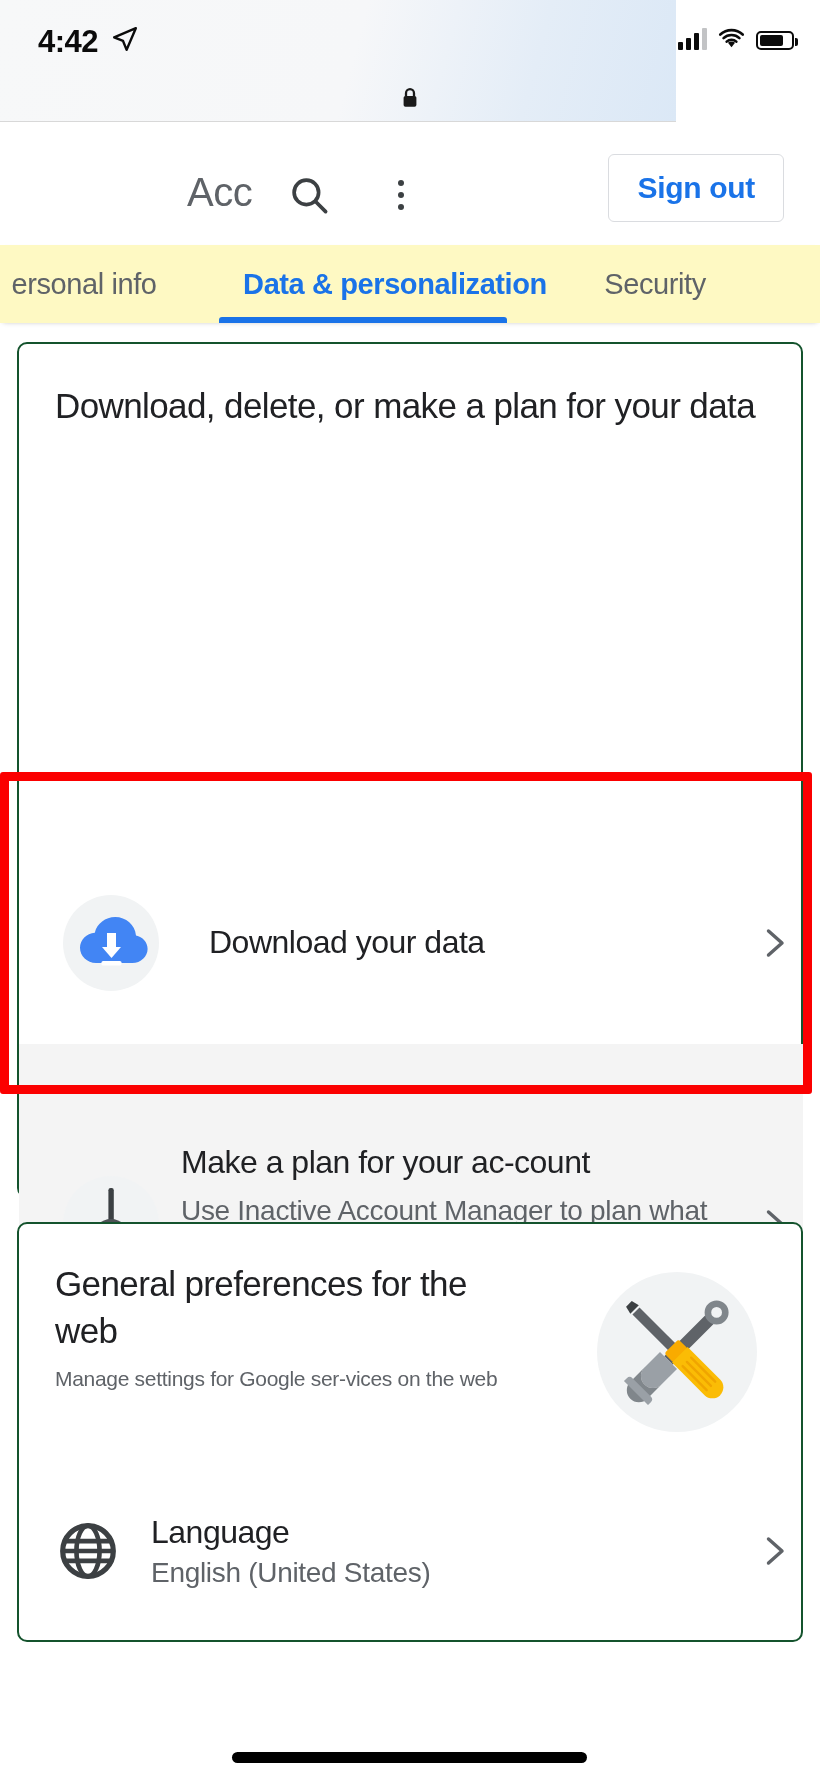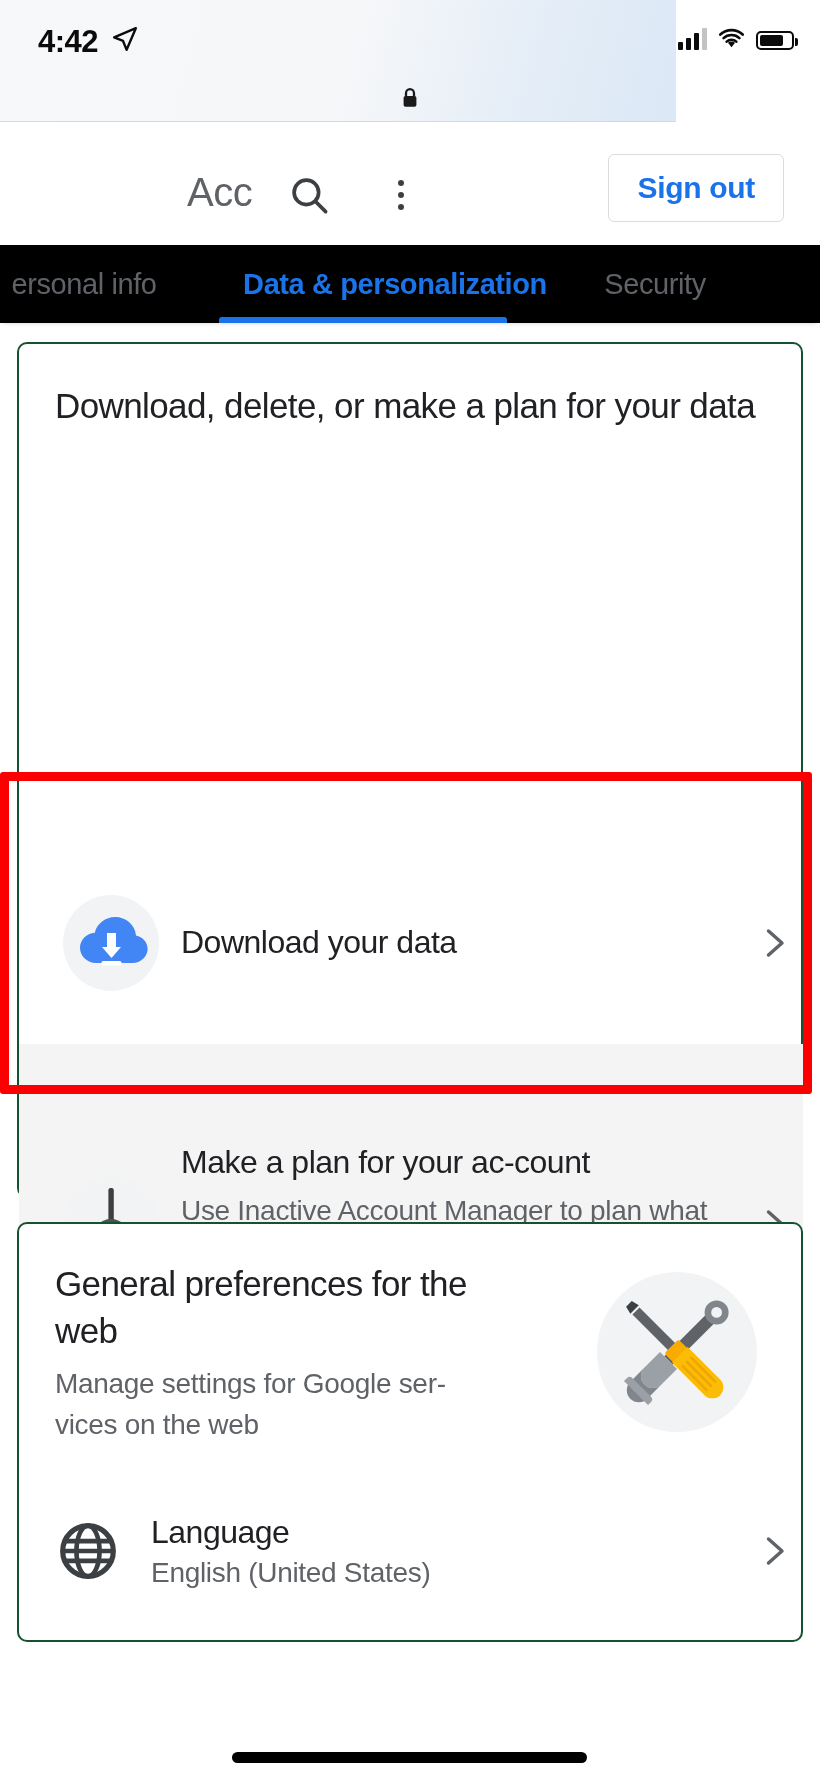--- a/index.html
+++ b/index.html
@@ -76,21 +76,21 @@
   .signout{
     position:absolute; right:36px; top:32px;
     padding:18px 28px; border:1px solid #dadce0; border-radius:6px;
     background:#fff; color:#1a73e8; font-size:30px; font-weight:bold;
     letter-spacing:-0.3px; cursor:pointer; line-height:1;
   }
 
   
   .tabs{
     position:absolute; top:245px; left:0; width:820px; height:78px;
-    background:#000000; box-shadow:0 2px 5px -3px rgba(0,0,0,.28);
+    background:#fef9c3; box-shadow:0 2px 5px -3px rgba(0,0,0,.28);
   }
   .tab{
     position:absolute; bottom:0; height:78px;
     display:flex; align-items:center; justify-content:center;
     font-size:29px; color:#5f6368; letter-spacing:-0.4px; cursor:pointer;
     white-space:nowrap;
   }
   .tab.t1{ left:-16px; width:200px; }
   .tab.t2{ left:219px; width:288px; color:#1a73e8; font-weight:bold;margin-left:32px; }
   .tab.t3{ left:560px; width:190px; }
@@ -126,21 +126,21 @@
     font-size:32px; color:#202124; letter-spacing:-0.5px; line-height:1.42;
   }
   .row .rdesc{
     font-size:28px; color:#5f6368; letter-spacing:-0.3px; line-height:1.4; margin-top:6px;
   }
   .chev{
     flex:0 0 60px; width:60px; display:flex; align-items:center; justify-content:center;
     color:#5f6368;
   }
 
-  .row-download{ top:506px; height:185px; }
+  .row-download{ top:506px; height:185px;gap:28px; }
   .row-plan{ top:700px; height:360px; background:#f4f4f4; }
   .row-delete{ top:1060px; height:230px; }
 
   .icon-circle{
     position:absolute; left:0; top:0; width:96px; height:96px;
     border-radius:50%; background:#f1f3f4;
   }
   .icon-svg{ position:absolute; left:0; top:0; width:96px; height:96px; }
 
   
@@ -150,21 +150,21 @@
     z-index:20;
   }
 
   
   .gp-title{
     position:absolute; left:36px; top:36px; width:470px;
     font-size:35px; color:#202124; letter-spacing:-0.6px; line-height:1.35;
   }
   .gp-sub{
     position:absolute; left:36px; top:140px; width:450px;
-    font-size:28px; color:#5f6368; letter-spacing:-0.3px; line-height:1.45;
+    font-size:21px; color:#5f6368; letter-spacing:-0.3px; line-height:1.45;
   }
   .gp-tools{
     position:absolute; right:44px; top:48px; width:160px; height:160px;
   }
   .row-language{
     position:absolute; left:0; top:252px; width:784px; height:150px;
     display:flex; align-items:center; cursor:pointer;
   }
   .row-language .lic{ width:66px; height:66px; margin-left:36px; flex:0 0 66px; }
   .row-language .lbody{ flex:1; padding-left:30px; }

